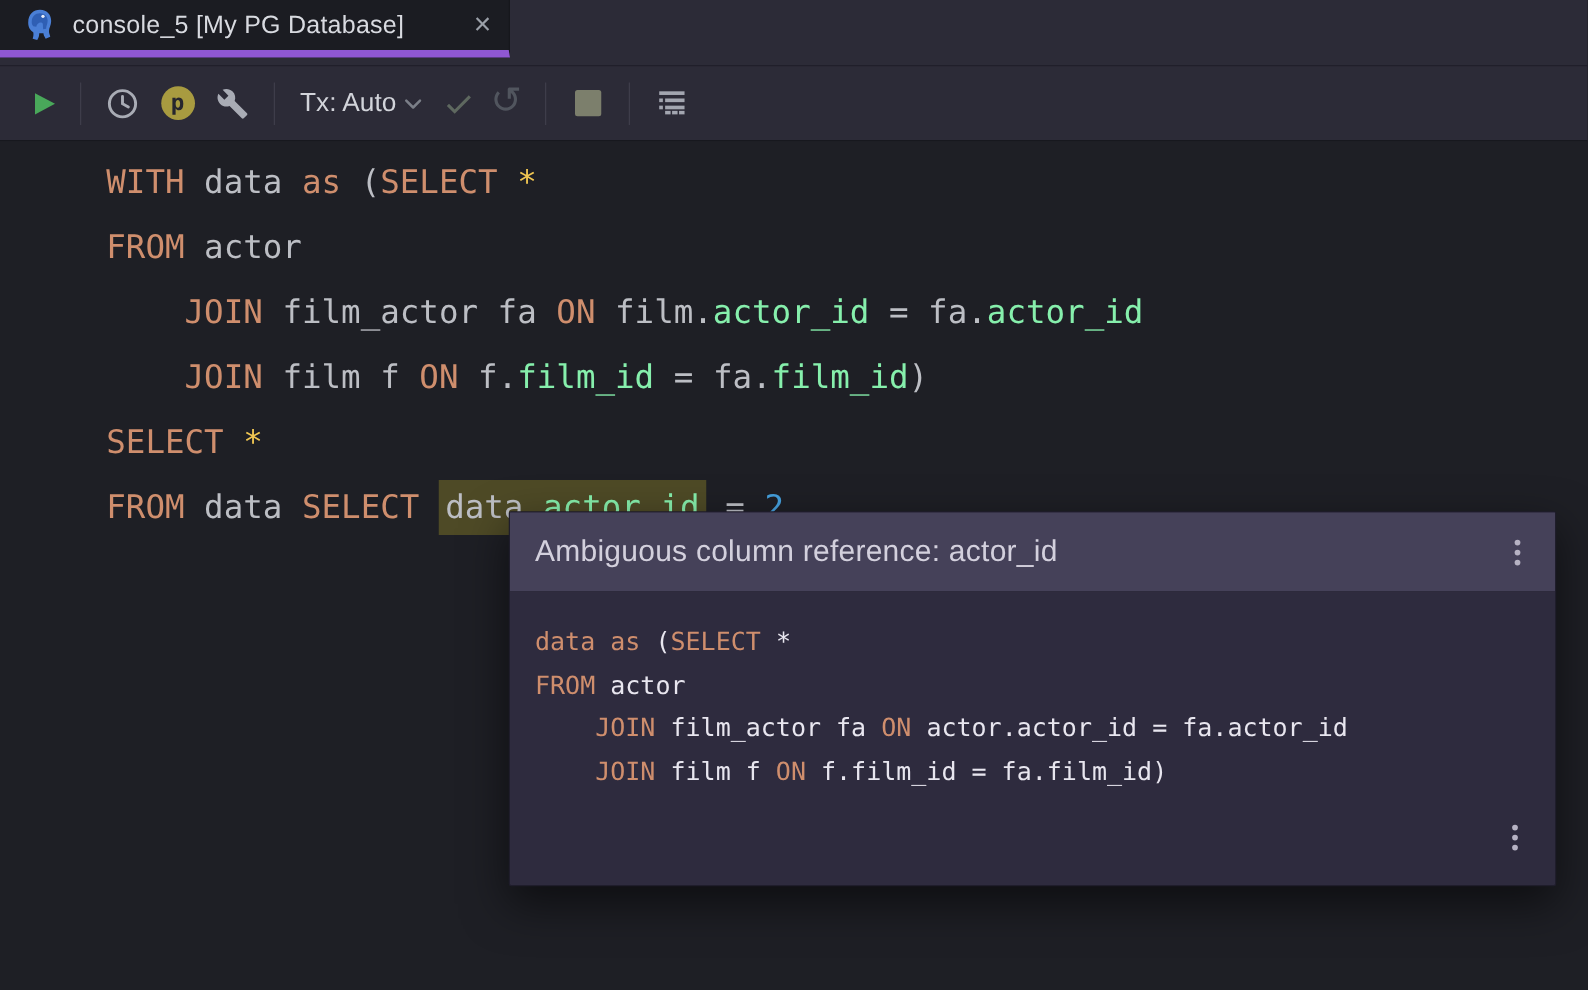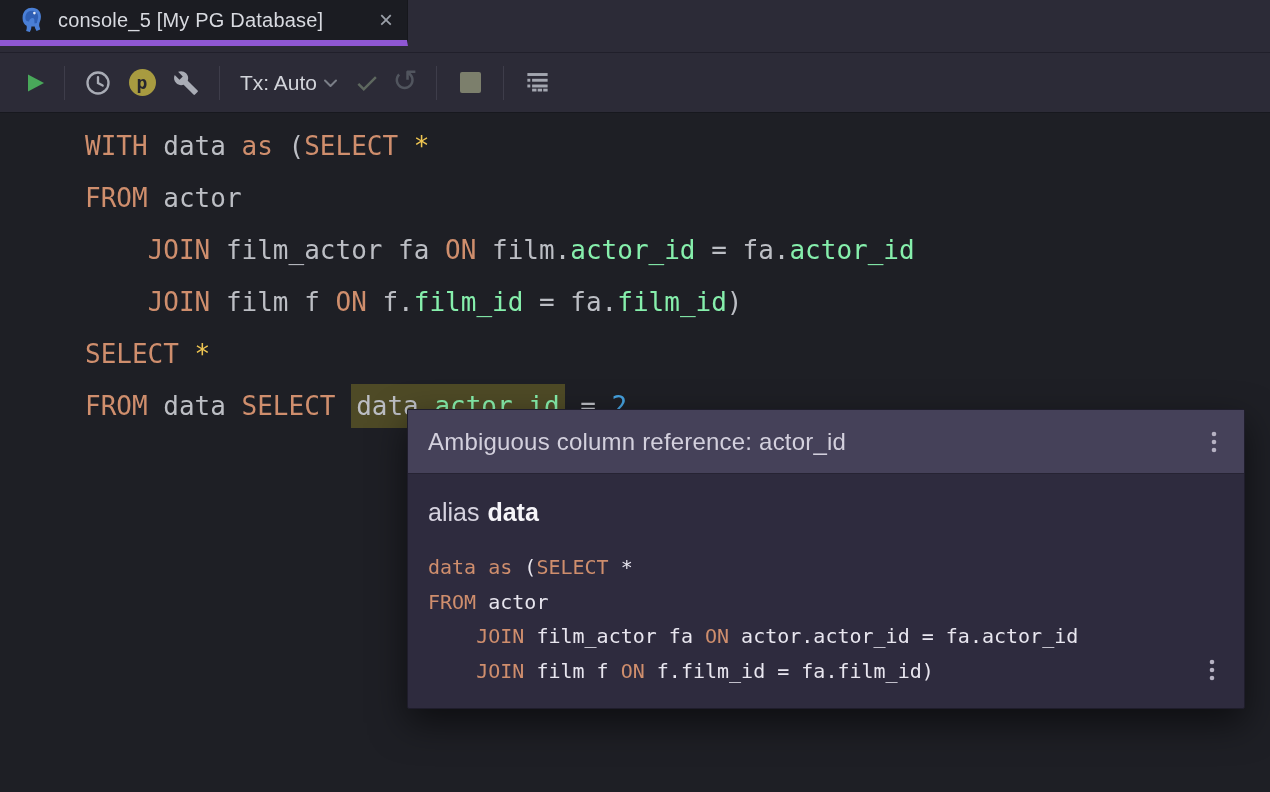--- a/index.html
+++ b/index.html
@@ -153,23 +153,20 @@
     <span class="popup-title">Ambiguous column reference: actor_id</span>
     <span class="kebab">
       <svg width="6" height="22" viewBox="0 0 6 22" fill="#B6B2C3">
         <circle cx="3" cy="3" r="2.3"></circle>
           <circle cx="3" cy="11" r="2.3"></circle>
           <circle cx="3" cy="19" r="2.3"></circle>
       </svg>
     </span>
   </div>
   <div class="popup-body">
-    <div class="alias-line">
-      <span>alias</span><span class="alias-name">data</span>
-    </div>
     <div class="popup-code">
         <div class="code-line"><span class="tk-kw">data</span><span class="tk-pl"> </span><span class="tk-kw">as</span><span class="tk-pl"> (</span><span class="tk-kw">SELECT</span><span class="tk-pl"> </span><span class="tk-pl">*</span></div>
         <div class="code-line"><span class="tk-kw">FROM</span><span class="tk-pl"> actor</span></div>
         <div class="code-line"><span class="tk-pl">    </span><span class="tk-kw">JOIN</span><span class="tk-pl"> film_actor fa </span><span class="tk-kw">ON</span><span class="tk-pl"> actor.actor_id = fa.actor_id</span></div>
         <div class="code-line"><span class="tk-pl">    </span><span class="tk-kw">JOIN</span><span class="tk-pl"> film f </span><span class="tk-kw">ON</span><span class="tk-pl"> f.film_id = fa.film_id)</span></div>
       </div>
     <span class="kebab-bottom">
       <svg width="6" height="22" viewBox="0 0 6 22" fill="#B6B2C3">
         <circle cx="3" cy="3" r="2.3"></circle>
           <circle cx="3" cy="11" r="2.3"></circle>

